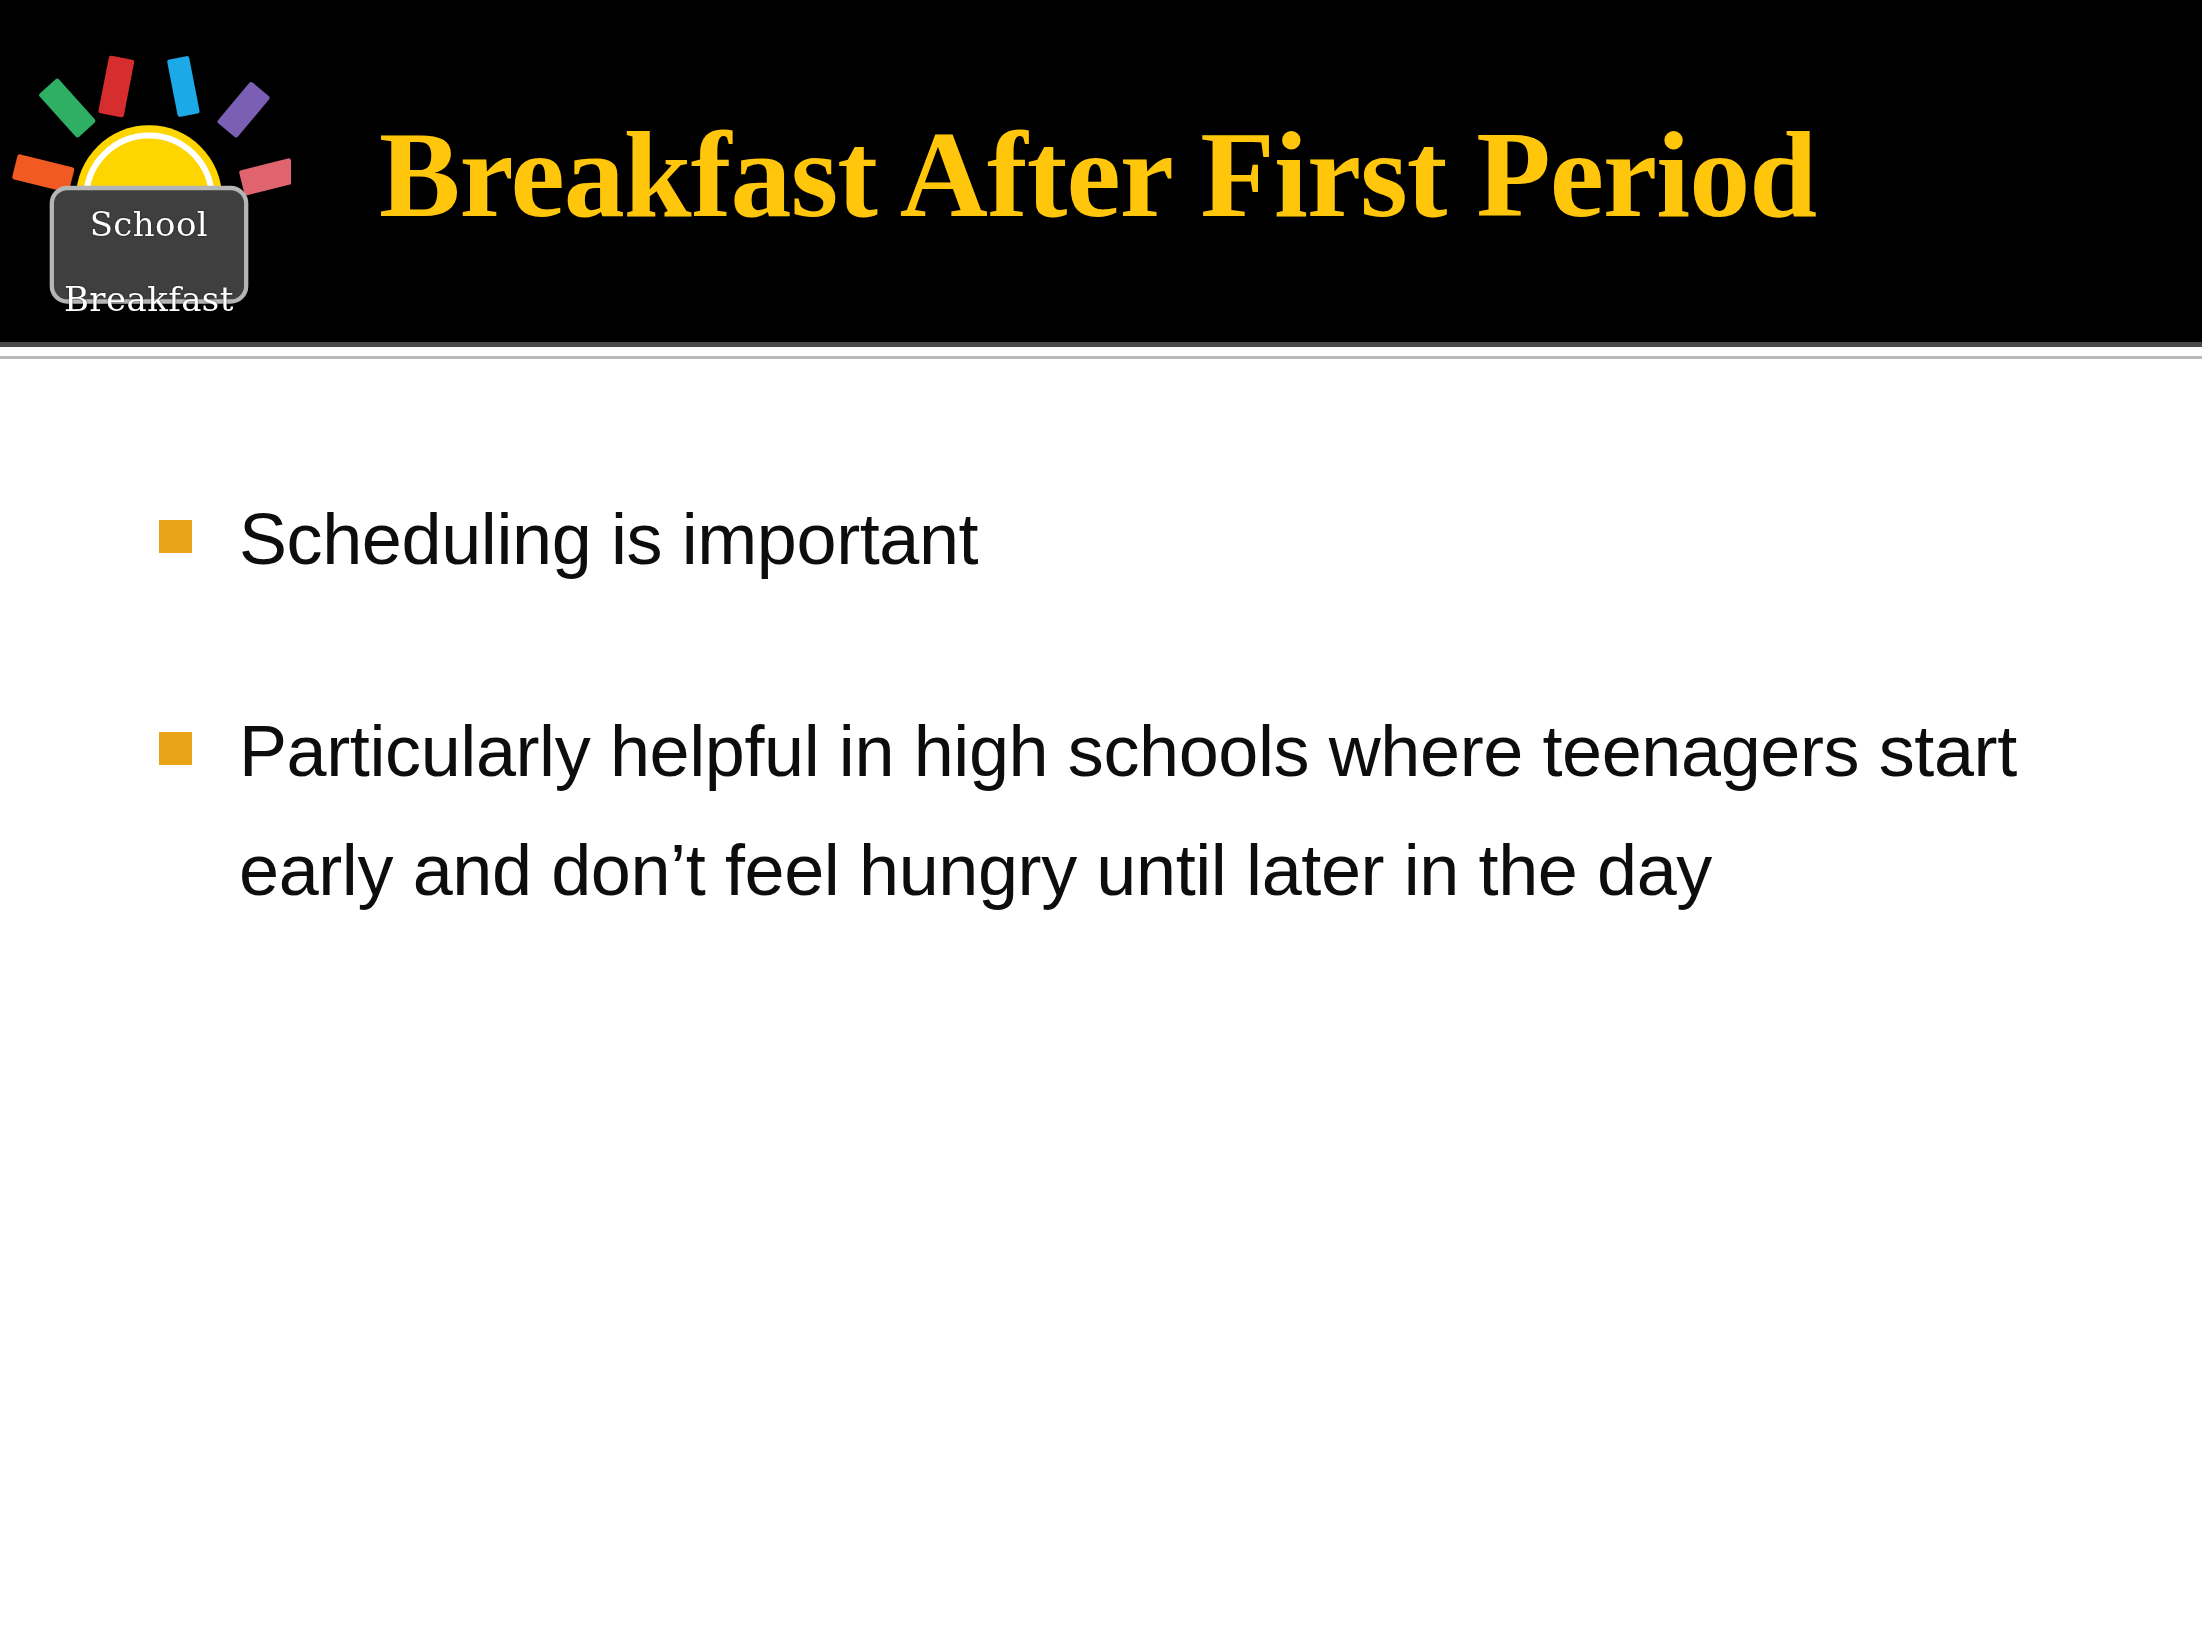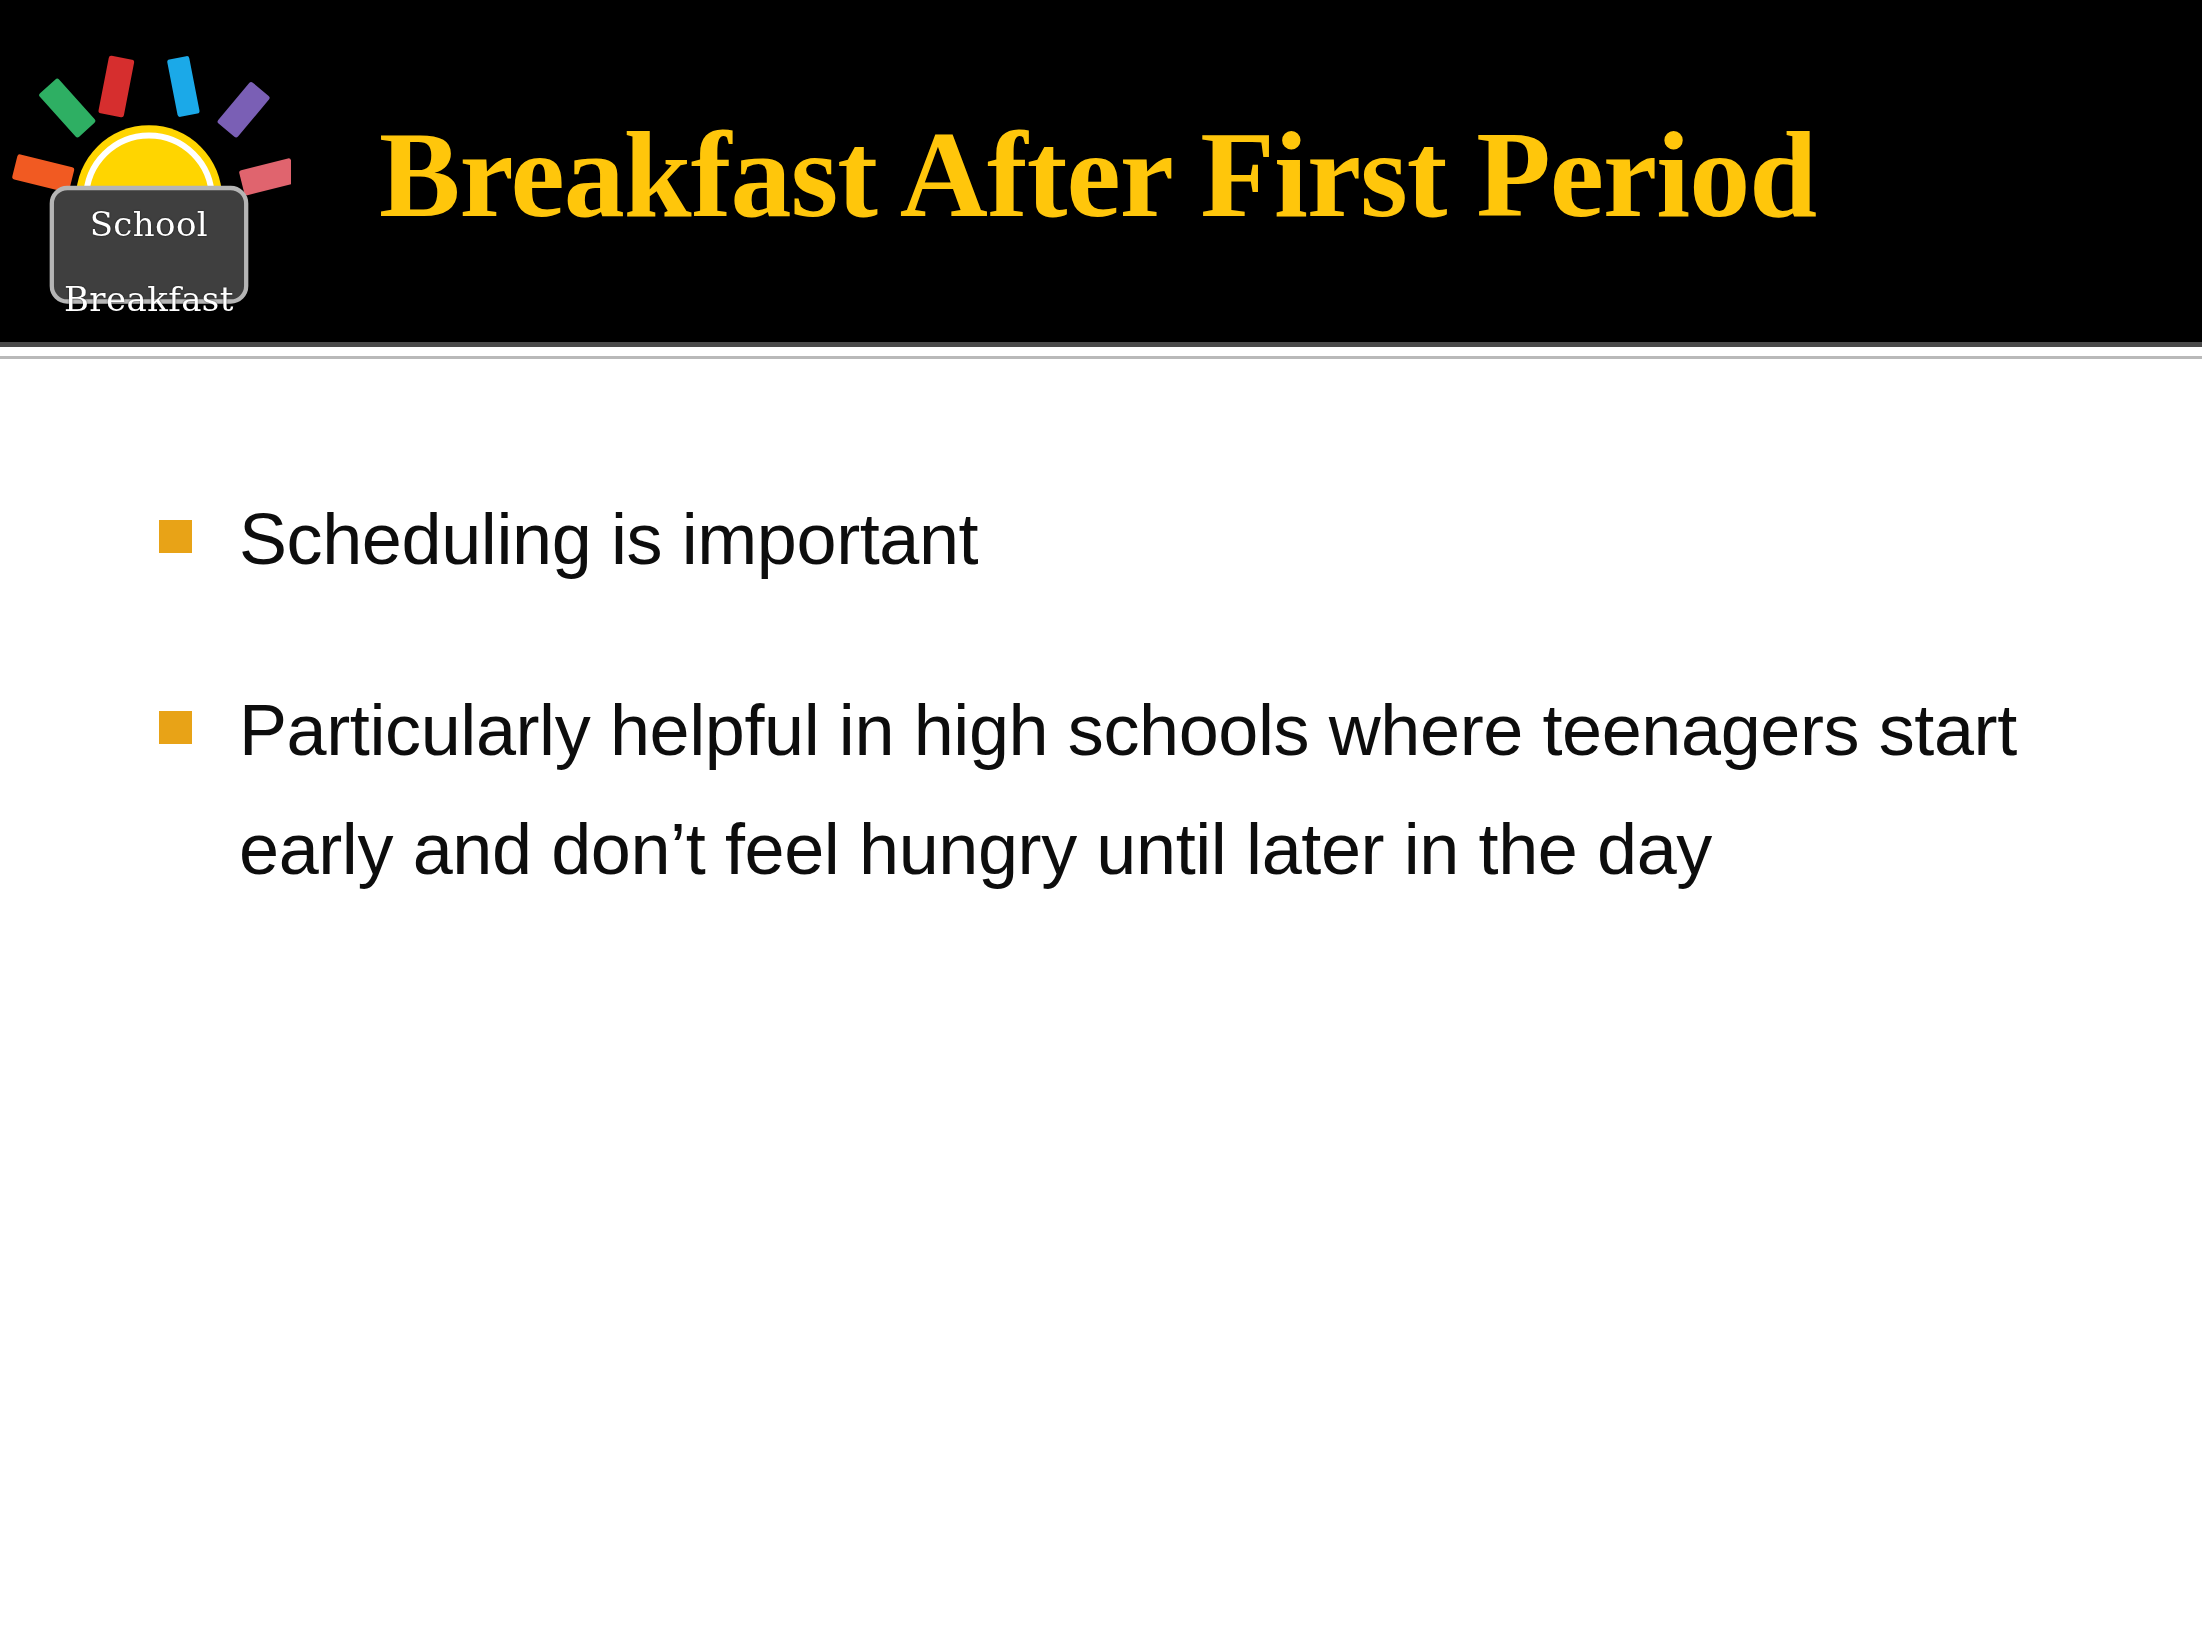--- a/index.html
+++ b/index.html
@@ -104,21 +104,21 @@
     display: block;
     padding-left: 84px;
     color: #0d0d0d;
     font-family: "Liberation Sans", sans-serif;
     font-size: 72px;
     line-height: 119px;
     letter-spacing: -0.4px;
   }
   .bullet-row.b1 { margin-top: 50px; }
   .bullet-row.b2 { margin-top: 139px; }
-  .bullet-row.b3 { margin-top: 72px; }
+  .bullet-row.b3 { margin-top: 93px; }
 
   .bullet-marker {
     position: absolute;
     left: 4.3px;
     top: 40px;
     width: 33px;
     height: 33px;
     background: #E8A317;
   }
 

